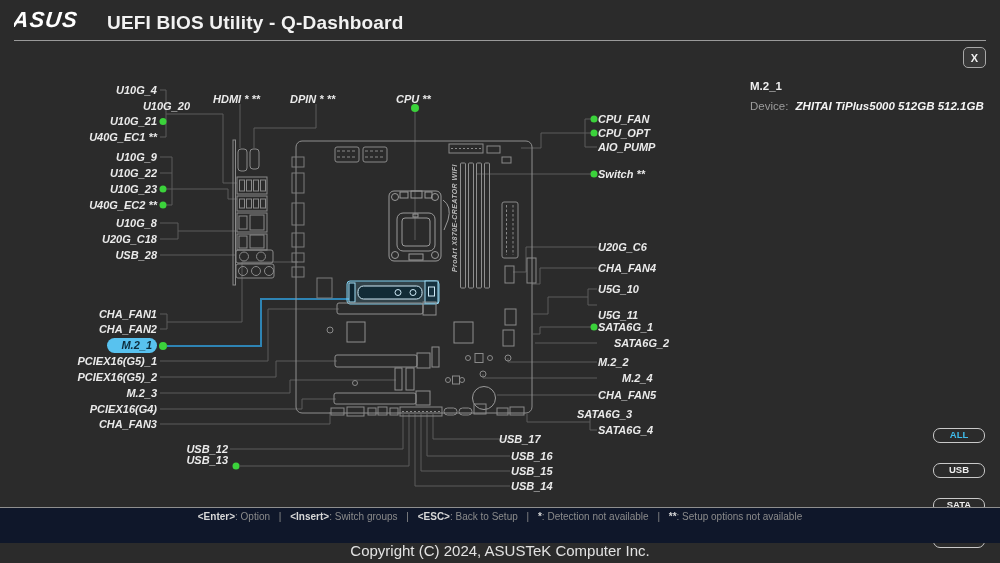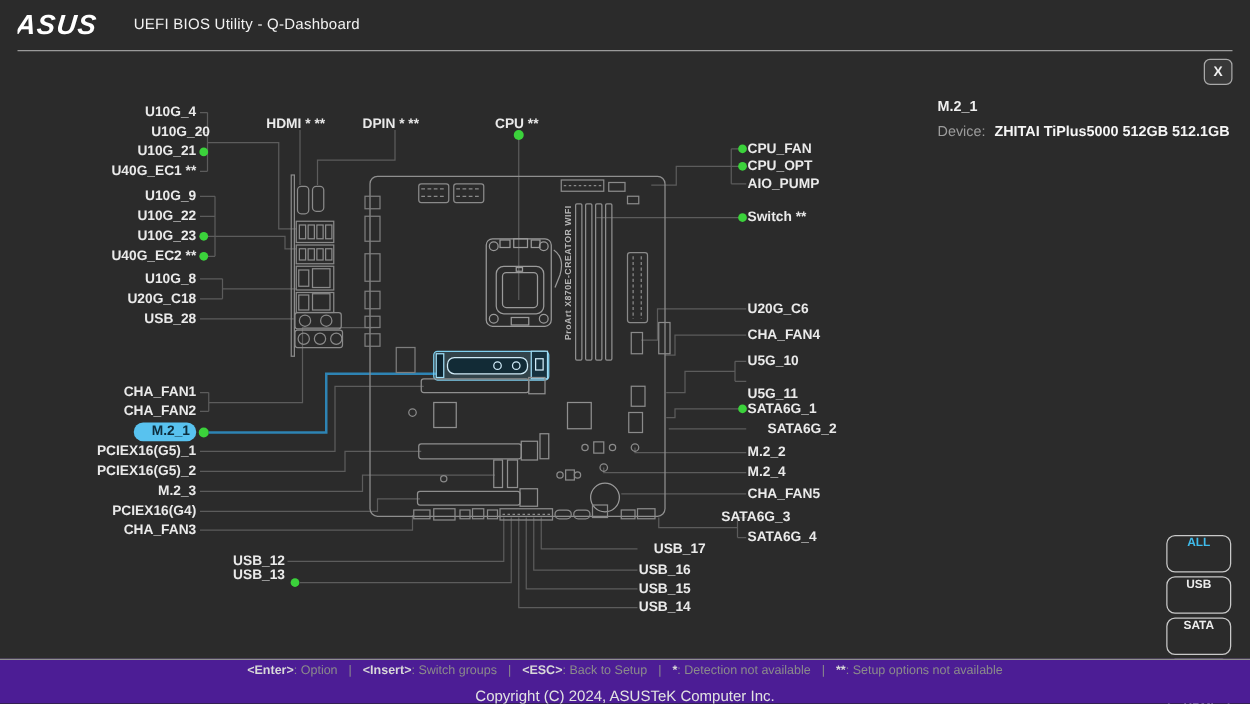--- a/index.html
+++ b/index.html
@@ -1,50 +1,50 @@
 <!DOCTYPE html>
 <html><head>
 <meta charset="utf-8">
 <style>
   html,body{margin:0;padding:0;background:#1a1a1a;}
   .screen{position:relative;width:1000px;height:563px;background:#2b2b2b;overflow:hidden;
           font-family:"Liberation Sans",sans-serif;color:#e8e8e8;}
   
   .header{position:absolute;left:0;top:0;width:1000px;height:40px;}
   .logo{position:absolute;left:14px;top:8px;width:82px;height:24px;}
-  .title{position:absolute;left:107px;top:12px;font-size:12px;font-weight:normal;color:#f2f2f2;letter-spacing:.2px;}
+  .title{position:absolute;left:107px;top:12px;font-size:19px;font-weight:bold;color:#f2f2f2;letter-spacing:.2px;}
   .header-rule{position:absolute;left:14px;top:40px;width:972px;height:1px;background:#9a9a9a;}
   
   .close-btn{position:absolute;left:963px;top:47px;width:23px;height:21px;background:#383838;
              border:1.5px solid #a8a8a8;border-radius:5px;color:#f0f0f0;font-size:11px;font-weight:bold;
              display:flex;align-items:center;justify-content:center;box-sizing:border-box;cursor:pointer;}
   
-  .diagram{position:absolute;left:0;top:0;width:1000px;height:527px;}
+  .diagram{position:absolute;left:0;top:0;width:1000px;height:527px;font-style:italic;}
   .diagram svg{position:absolute;left:0;top:0;}
   .lbl{position:absolute;height:14px;line-height:14px;font-size:11px;font-weight:bold;color:#eaeaea;
        white-space:nowrap;cursor:pointer;}
   .lbl.ra{text-align:right;}
   .lbl.hl{background:#58c2ef;color:#0d2d3d;border-radius:8px;padding:0 5px 0 14px;height:15px;line-height:15px;}
   
   .info-port{position:absolute;left:750px;top:80px;font-size:11.5px;font-weight:bold;color:#f0f0f0;}
   .info-device{position:absolute;left:750px;top:100px;font-size:11.5px;}
   .info-device .pfx{color:#9c9c9c;font-weight:normal;}
-  .info-device .val{color:#f5f5f5;font-weight:bold;margin-left:4px;}
+  .info-device .val{color:#f5f5f5;font-weight:bold;margin-left:4px;font-style:italic;}
   
   .filters{position:absolute;left:933px;top:428px;width:52px;}
-  .fbtn{width:52px;height:30px;margin-bottom:3px;border:1px solid #c9c9c9;border-radius:7px;
+  .fbtn{width:52px;height:15px;margin-bottom:20px;border:1px solid #c9c9c9;border-radius:7px;
         box-sizing:border-box;text-align:center;font-size:9.5px;font-weight:bold;line-height:11px;
         color:#ededed;background:transparent;cursor:pointer;}
   .fbtn.active{color:#3fbcec;}
   
-  .footer{position:absolute;left:0;top:527px;width:1000px;height:36px;background:#4c1d95;border-top:1px solid #8f8f8f;box-sizing:border-box;}
+  .footer{position:absolute;left:0;top:507px;width:1000px;height:36px;background:#0f172a;border-top:1px solid #8f8f8f;box-sizing:border-box;}
   .hints{width:100%;text-align:center;font-size:10px;color:#8b8b8b;margin-top:3px;}
   .hints .key{color:#d8d8d8;font-weight:bold;}
   .hints .sep{margin:0 6px;color:#8b8b8b;}
-  .copyright{width:100%;text-align:center;font-size:12px;color:#e2e2e2;margin-top:8px;}
+  .copyright{width:100%;text-align:center;font-size:15px;color:#e2e2e2;margin-top:20px;}
 </style>
 </head>
 <body>
 
 <div class="screen">
 
   <div class="header">
     <svg class="logo" viewBox="0 0 82 24">
       <text x="0" y="19" font-family="Liberation Sans, sans-serif" font-size="22" font-weight="bold" font-style="italic" fill="#ffffff" letter-spacing="1" transform="skewX(-6)">ASUS</text>
     </svg>
@@ -247,21 +247,21 @@
           <circle cx="236" cy="466" r="3.5"></circle>
         <circle cx="415" cy="108" r="4"></circle>
         <circle cx="594" cy="119" r="3.5"></circle>
           <circle cx="594" cy="133" r="3.5"></circle>
         <circle cx="594" cy="174" r="3.5"></circle>
           <circle cx="594" cy="327" r="3.5"></circle>
       </g>
     </svg>
 
     <div class="lbl ra" style="right:843px;top:83px">U10G_4</div>
-    <div class="lbl ra" style="right:832px;top:99px">U10G_20</div>
+    <div class="lbl ra" style="right:810px;top:99px">U10G_20</div>
     <div class="lbl ra" style="right:843px;top:114px">U10G_21</div>
     <div class="lbl ra" style="right:843px;top:130px">U40G_EC1 **</div>
     <div class="lbl ra" style="right:843px;top:150px">U10G_9</div>
     <div class="lbl ra" style="right:843px;top:166px">U10G_22</div>
     <div class="lbl ra" style="right:843px;top:182px">U10G_23</div>
     <div class="lbl ra" style="right:843px;top:198px">U40G_EC2 **</div>
     <div class="lbl ra" style="right:843px;top:216px">U10G_8</div>
     <div class="lbl ra" style="right:843px;top:232px">U20G_C18</div>
     <div class="lbl ra" style="right:843px;top:248px">USB_28</div>
     <div class="lbl ra" style="right:843px;top:307px">CHA_FAN1</div>
@@ -283,25 +283,25 @@
     <div class="lbl" style="left:598px;top:126px">CPU_OPT</div>
     <div class="lbl" style="left:598px;top:140px">AIO_PUMP</div>
     <div class="lbl" style="left:598px;top:167px">Switch **</div>
     <div class="lbl" style="left:598px;top:240px">U20G_C6</div>
     <div class="lbl" style="left:598px;top:261px">CHA_FAN4</div>
     <div class="lbl" style="left:598px;top:282px">U5G_10</div>
     <div class="lbl" style="left:598px;top:308px">U5G_11</div>
     <div class="lbl" style="left:598px;top:320px">SATA6G_1</div>
     <div class="lbl" style="left:614px;top:336px">SATA6G_2</div>
     <div class="lbl" style="left:598px;top:355px">M.2_2</div>
-    <div class="lbl" style="left:598px;top:371px">M.2_4</div>
+    <div class="lbl" style="left:622px;top:371px">M.2_4</div>
     <div class="lbl" style="left:598px;top:388px">CHA_FAN5</div>
     <div class="lbl" style="left:577px;top:407px">SATA6G_3</div>
     <div class="lbl" style="left:598px;top:423px">SATA6G_4</div>
-    <div class="lbl" style="left:523px;top:432px">USB_17</div>
+    <div class="lbl" style="left:499px;top:432px">USB_17</div>
     <div class="lbl" style="left:511px;top:449px">USB_16</div>
     <div class="lbl" style="left:511px;top:464px">USB_15</div>
     <div class="lbl" style="left:511px;top:479px">USB_14</div>
   </div>
 
   <div class="info-port">M.2_1</div>
   <div class="info-device">
     <span class="pfx">Device:</span>
     <span class="val">ZHITAI TiPlus5000 512GB 512.1GB</span>
   </div>

